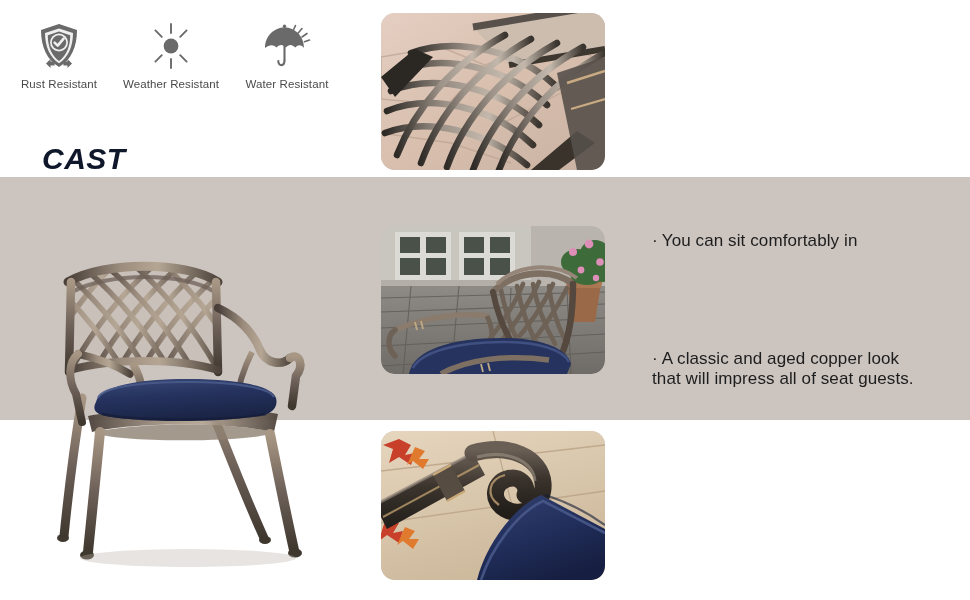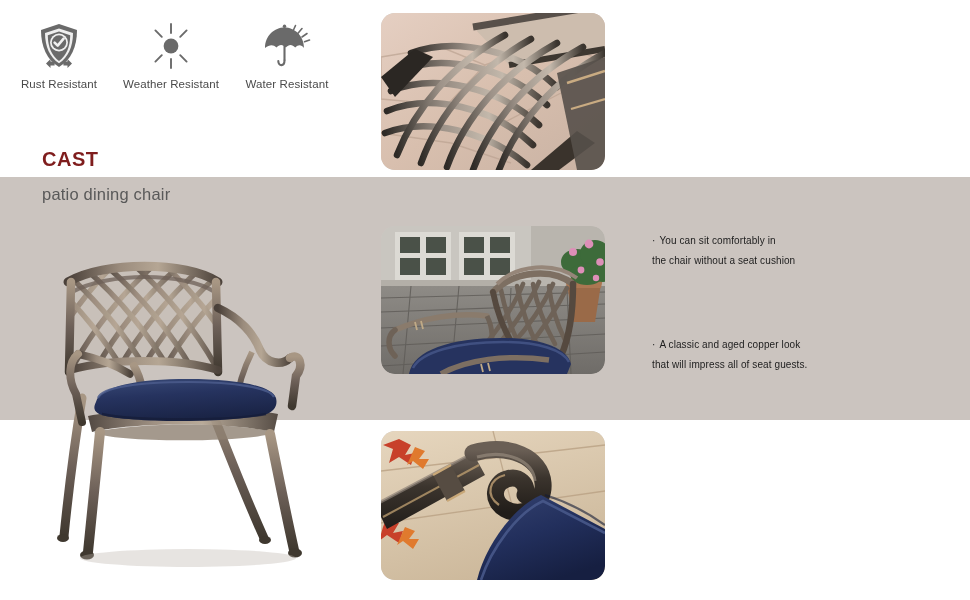--- a/index.html
+++ b/index.html
@@ -62,25 +62,26 @@
   }
 
   
   .headline {
     position: absolute;
     left: 42px;
     top: 142px;
     width: 330px;
   }
   .headline .line {
-    font-size: 20px;
+    font-size: 30px;
     font-weight: bold;
-    color: #7f1d1d;
+    color: #0f172a;
     letter-spacing: .5px;
     line-height: 34px;
+    font-style: italic;
   }
   .headline .sub {
     margin-top: 9px;
     font-size: 16.5px;
     color: #595959;
     letter-spacing: .2px;
   }
 
   
   .hero {
@@ -89,27 +90,27 @@
     top: 246px;
     width: 306px;
     height: 330px;
   }
 
   
   .copy {
     position: absolute;
     left: 652px;
     width: 300px;
-    font-size: 10px;
+    font-size: 17px;
     line-height: 20px;
     color: #1d1d1d;
     letter-spacing: .1px;
   }
   .copy-0 { top: 231px; }
-  .copy-1 { top: 335px; }
+  .copy-1 { top: 349px; }
   .copy .bullet { margin-right: 4px; }
 
   
   .photo {
     position: absolute;
     border-radius: 14px;
     overflow: hidden;
     background: #cfc8c2;
   }
   .photo-0 { left: 381px; top: 13px;  width: 224px; height: 157px; }
@@ -176,21 +177,20 @@
           </g>
         </svg>
       </div>
       <div class="feature-label">Weather Resistant</div>
     </div>
 
   </div>
 
   <div class="headline">
     <div class="line">CAST</div>
-    <div class="sub">patio dining chair</div>
   </div>
 
   <div class="hero">
     <svg width="306" height="330" viewBox="0 0 306 330">
       <defs>
         <linearGradient id="bronze" x1="0" y1="0" x2="1" y2="0">
           <stop offset="0" stop-color="#4a4039"></stop>
           <stop offset="0.35" stop-color="#9b8c7d"></stop>
           <stop offset="0.6" stop-color="#b5a694"></stop>
           <stop offset="1" stop-color="#4e443c"></stop>
@@ -266,21 +266,20 @@
       <ellipse cx="257" cy="307" rx="7" ry="4.5" fill="#3f382f"></ellipse>
       <ellipse cx="25" cy="292" rx="6" ry="4" fill="#3f382f"></ellipse>
       <ellipse cx="227" cy="294" rx="6" ry="4" fill="#3f382f"></ellipse>
 
       <ellipse cx="150" cy="312" rx="108" ry="9" fill="#b9b1aa" opacity="0.35"></ellipse>
     </svg>
   </div>
 
   <div class="copy copy-0">
     <span class="bullet">·</span><span>You can sit comfortably in</span><br>
-    <span>the chair without a seat cushion</span>
   </div>
 
   <div class="copy copy-1">
     <span class="bullet">·</span><span>A classic and aged copper look</span><br>
     <span>that will impress all of seat guests.</span>
   </div>
 
   <div class="photo photo-0">
     <svg viewBox="0 0 224 157" preserveAspectRatio="none">
       <defs>

